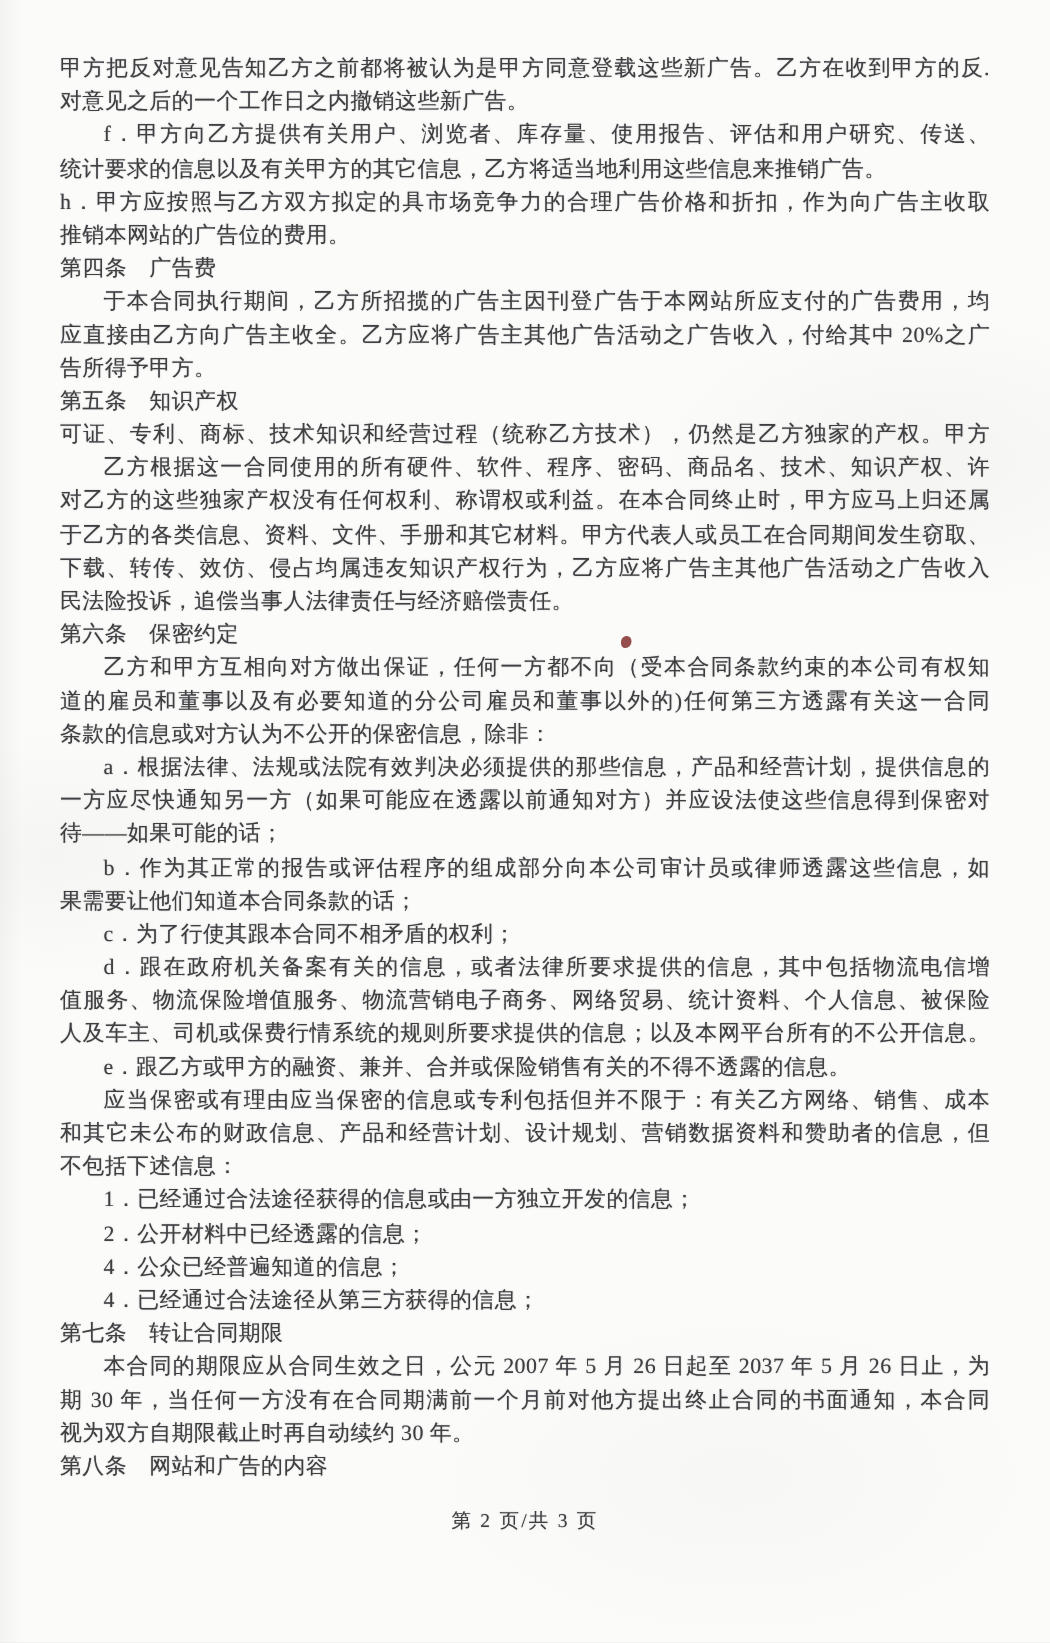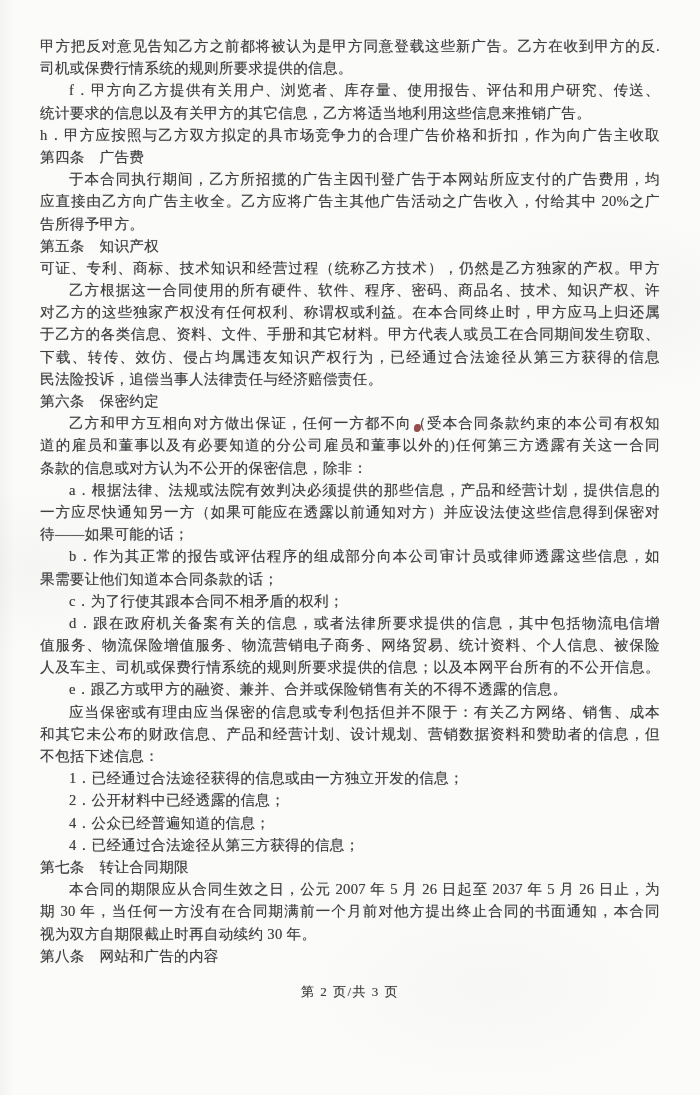--- a/index.html
+++ b/index.html
@@ -63,34 +63,35 @@
     border-radius: 55% 45% 60% 40%;
     opacity: 0.8;
   }
 </style>
 </head>
 <body>
 
 <div class="page">
   <div class="doc-body">
       <div class="line fill">甲方把反对意见告知乙方之前都将被认为是甲方同意登载这些新广告。乙方在收到甲方的反.</div>
-      <div class="line">司机或保费行情系统的规则所要求提供的信息。</div>
+      <div class="line">对意见之后的一个工作日之内撤销这些新广告。</div>
       <div class="line indent fill">f．甲方向乙方提供有关用户、浏览者、库存量、使用报告、评估和用户研究、传送、</div>
       <div class="line">统计要求的信息以及有关甲方的其它信息，乙方将适当地利用这些信息来推销广告。</div>
       <div class="line fill">h．甲方应按照与乙方双方拟定的具市场竞争力的合理广告价格和折扣，作为向广告主收取</div>
+      <div class="line">推销本网站的广告位的费用。</div>
       <div class="line">第四条　广告费</div>
       <div class="line indent fill">于本合同执行期间，乙方所招揽的广告主因刊登广告于本网站所应支付的广告费用，均</div>
       <div class="line fill">应直接由乙方向广告主收全。乙方应将广告主其他广告活动之广告收入，付给其中 20%之广</div>
       <div class="line">告所得予甲方。</div>
       <div class="line">第五条　知识产权</div>
       <div class="line fill">可证、专利、商标、技术知识和经营过程（统称乙方技术），仍然是乙方独家的产权。甲方</div>
       <div class="line indent fill">乙方根据这一合同使用的所有硬件、软件、程序、密码、商品名、技术、知识产权、许</div>
       <div class="line fill">对乙方的这些独家产权没有任何权利、称谓权或利益。在本合同终止时，甲方应马上归还属</div>
       <div class="line fill">于乙方的各类信息、资料、文件、手册和其它材料。甲方代表人或员工在合同期间发生窃取、</div>
-      <div class="line fill">下载、转传、效仿、侵占均属违友知识产权行为，已经通过合法途径从第三方获得的信息</div>
+      <div class="line fill">下载、转传、效仿、侵占均属违友知识产权行为，乙方应将广告主其他广告活动之广告收入</div>
       <div class="line">民法险投诉，追偿当事人法律责任与经济赔偿责任。</div>
       <div class="line">第六条　保密约定</div>
       <div class="line indent fill">乙方和甲方互相向对方做出保证，任何一方都不向（受本合同条款约束的本公司有权知</div>
       <div class="line fill">道的雇员和董事以及有必要知道的分公司雇员和董事以外的)任何第三方透露有关这一合同</div>
       <div class="line">条款的信息或对方认为不公开的保密信息，除非：</div>
       <div class="line indent fill">a．根据法律、法规或法院有效判决必须提供的那些信息，产品和经营计划，提供信息的</div>
       <div class="line fill">一方应尽快通知另一方（如果可能应在透露以前通知对方）并应设法使这些信息得到保密对</div>
       <div class="line">待——如果可能的话；</div>
       <div class="line indent fill">b．作为其正常的报告或评估程序的组成部分向本公司审计员或律师透露这些信息，如</div>
       <div class="line">果需要让他们知道本合同条款的话；</div>

